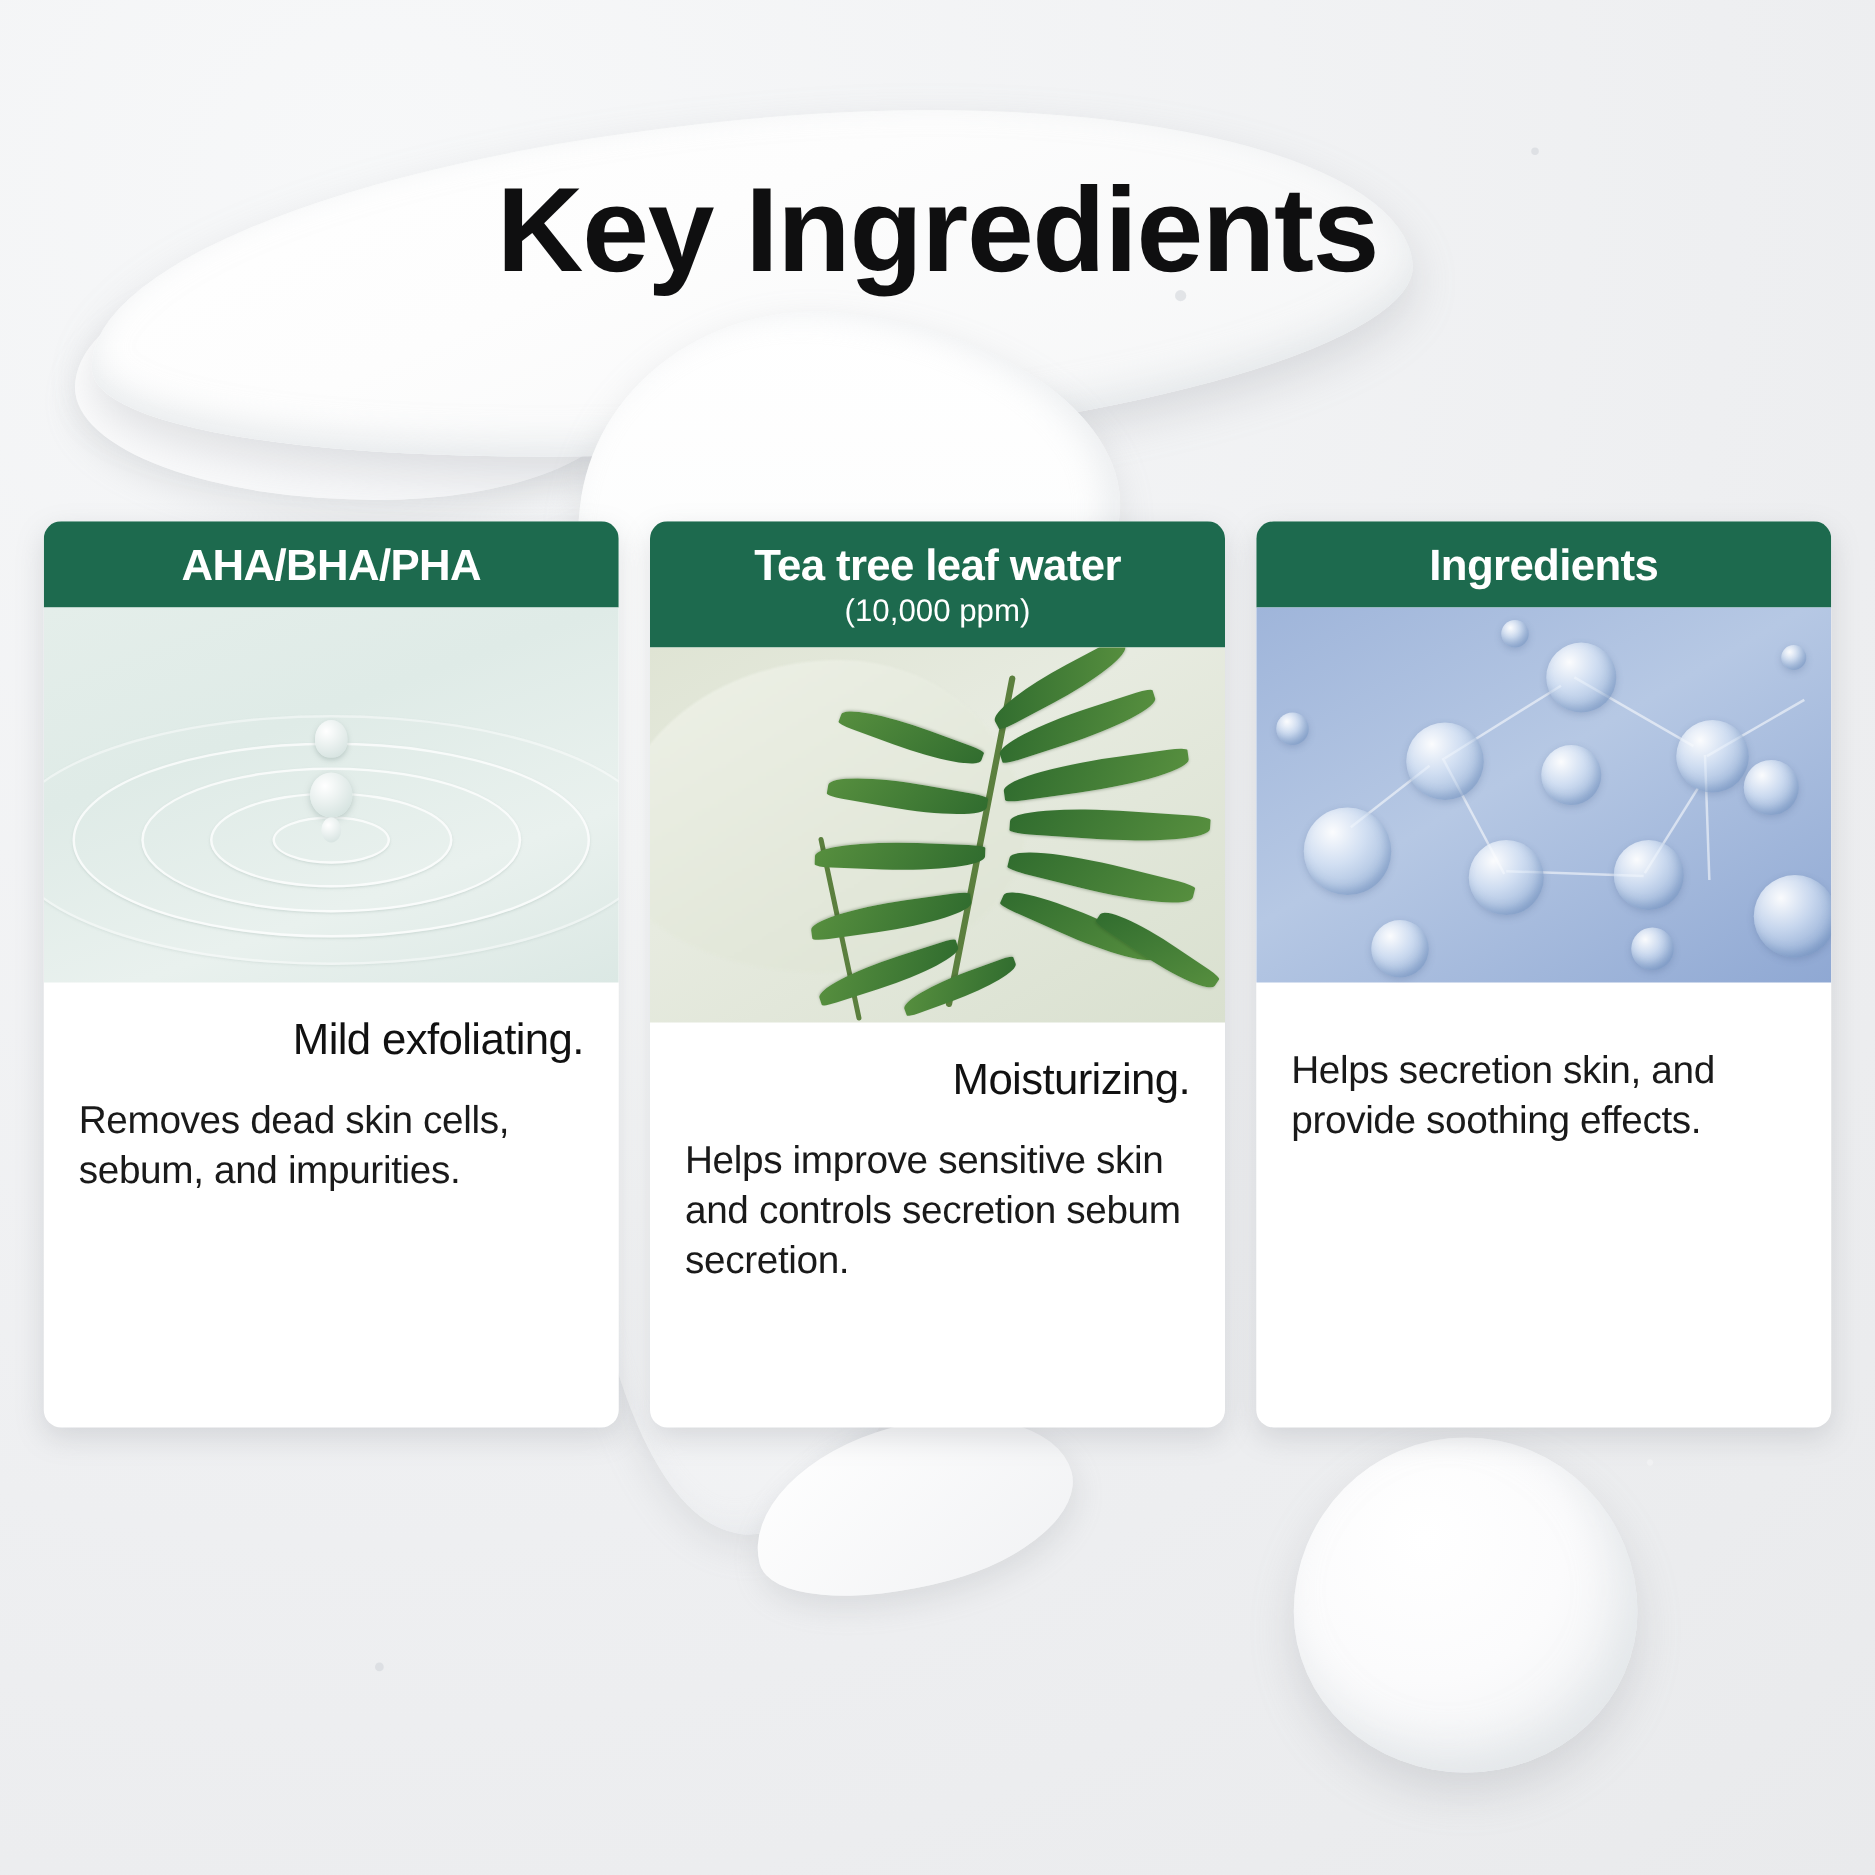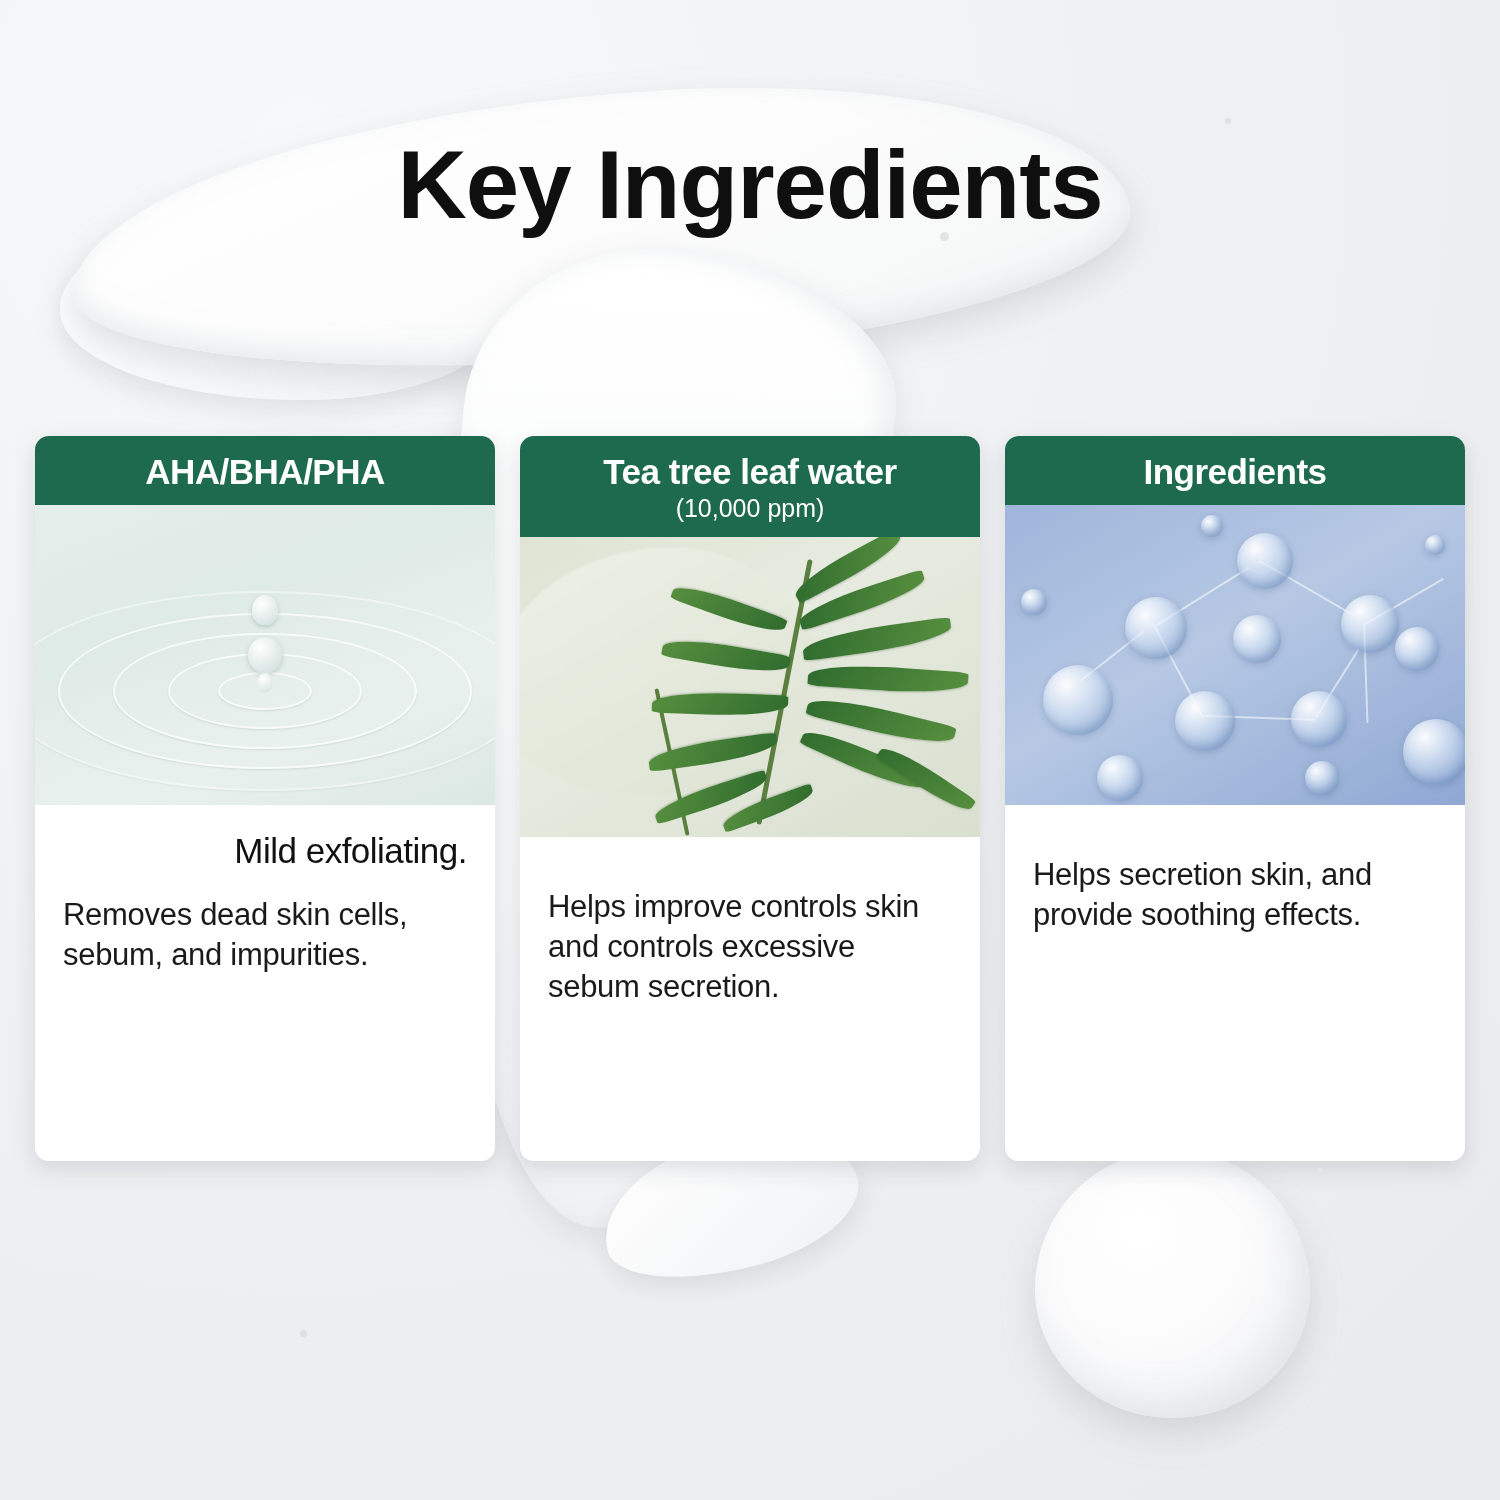--- a/index.html
+++ b/index.html
@@ -58,21 +58,21 @@
   .spec{position:absolute;background:#cfd4d8;border-radius:50%;opacity:.55;}
 
   
   .heading{
     position:absolute;left:0;right:0;top:130px;text-align:center;
     font-size:96px;font-weight:bold;letter-spacing:-1px;color:#0f0f10;
   }
 
   
   .cards{
-    position:absolute;left:35px;top:436px;width:1430px;
+    position:absolute;left:35px;top:417px;width:1430px;
     display:flex;gap:25px;
   }
   .card{
     width:460px;background:#ffffff;border-radius:14px;overflow:hidden;
     box-shadow:0 8px 22px rgba(120,125,130,.22);
     display:flex;flex-direction:column;min-height:725px;
   }
   .card-head{
     background:#1d6a4e;color:#fff;text-align:center;
     padding:16px 10px 14px;
@@ -179,21 +179,22 @@
       <div class="leaf" style="left:150px;top:62px;width:118px;height:20px;transform:rotate(200deg);"></div>
       <div class="leaf" style="left:142px;top:108px;width:128px;height:22px;transform:rotate(190deg);"></div>
       <div class="leaf" style="left:132px;top:156px;width:136px;height:22px;transform:rotate(182deg);"></div>
       <div class="leaf" style="left:128px;top:204px;width:130px;height:22px;transform:rotate(172deg);"></div>
       <div class="leaf" style="left:132px;top:250px;width:118px;height:20px;transform:rotate(162deg);"></div>
 
       <div class="leaf" style="left:352px;top:232px;width:108px;height:20px;transform:rotate(34deg);"></div>
       <div class="leaf" style="left:200px;top:262px;width:96px;height:18px;transform:rotate(-200deg);"></div>
     </div>
     <div class="card-body">
-      <div class="body-text">Helps improve controls skin and controls excessive sebum secretion.</div>
+      <div class="body-title">Moisturizing.</div>
+      <div class="body-text">Helps improve sensitive skin and controls secretion sebum secretion.</div>
     </div>
   </div>
 
   <div class="card">
     <div class="card-head">
       <div class="t1">Ingredients</div>
     </div>
     <div class="card-img img-mol">
       <div class="bond" style="left:150px;top:120px;width:110px;transform:rotate(-32deg);"></div>
       <div class="bond" style="left:255px;top:55px;width:110px;transform:rotate(30deg);"></div>

